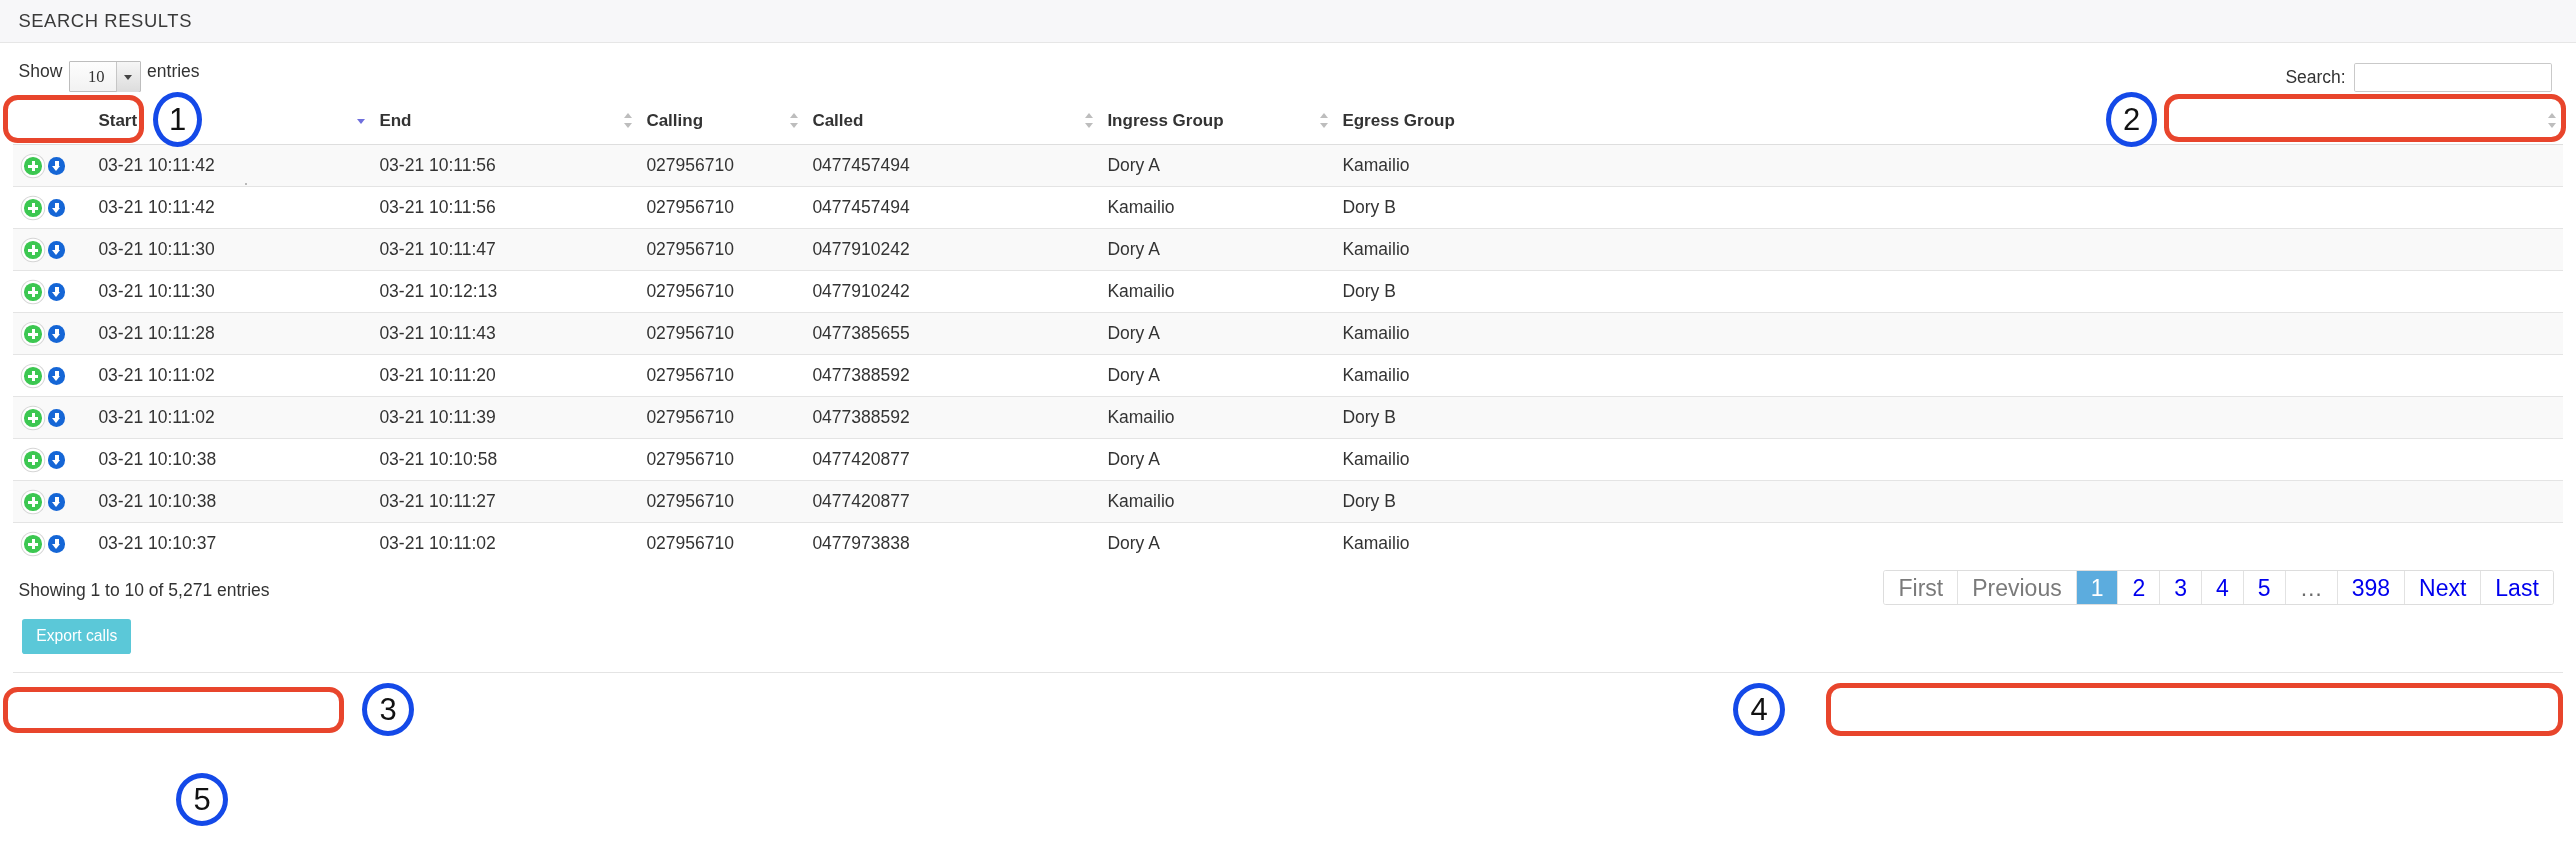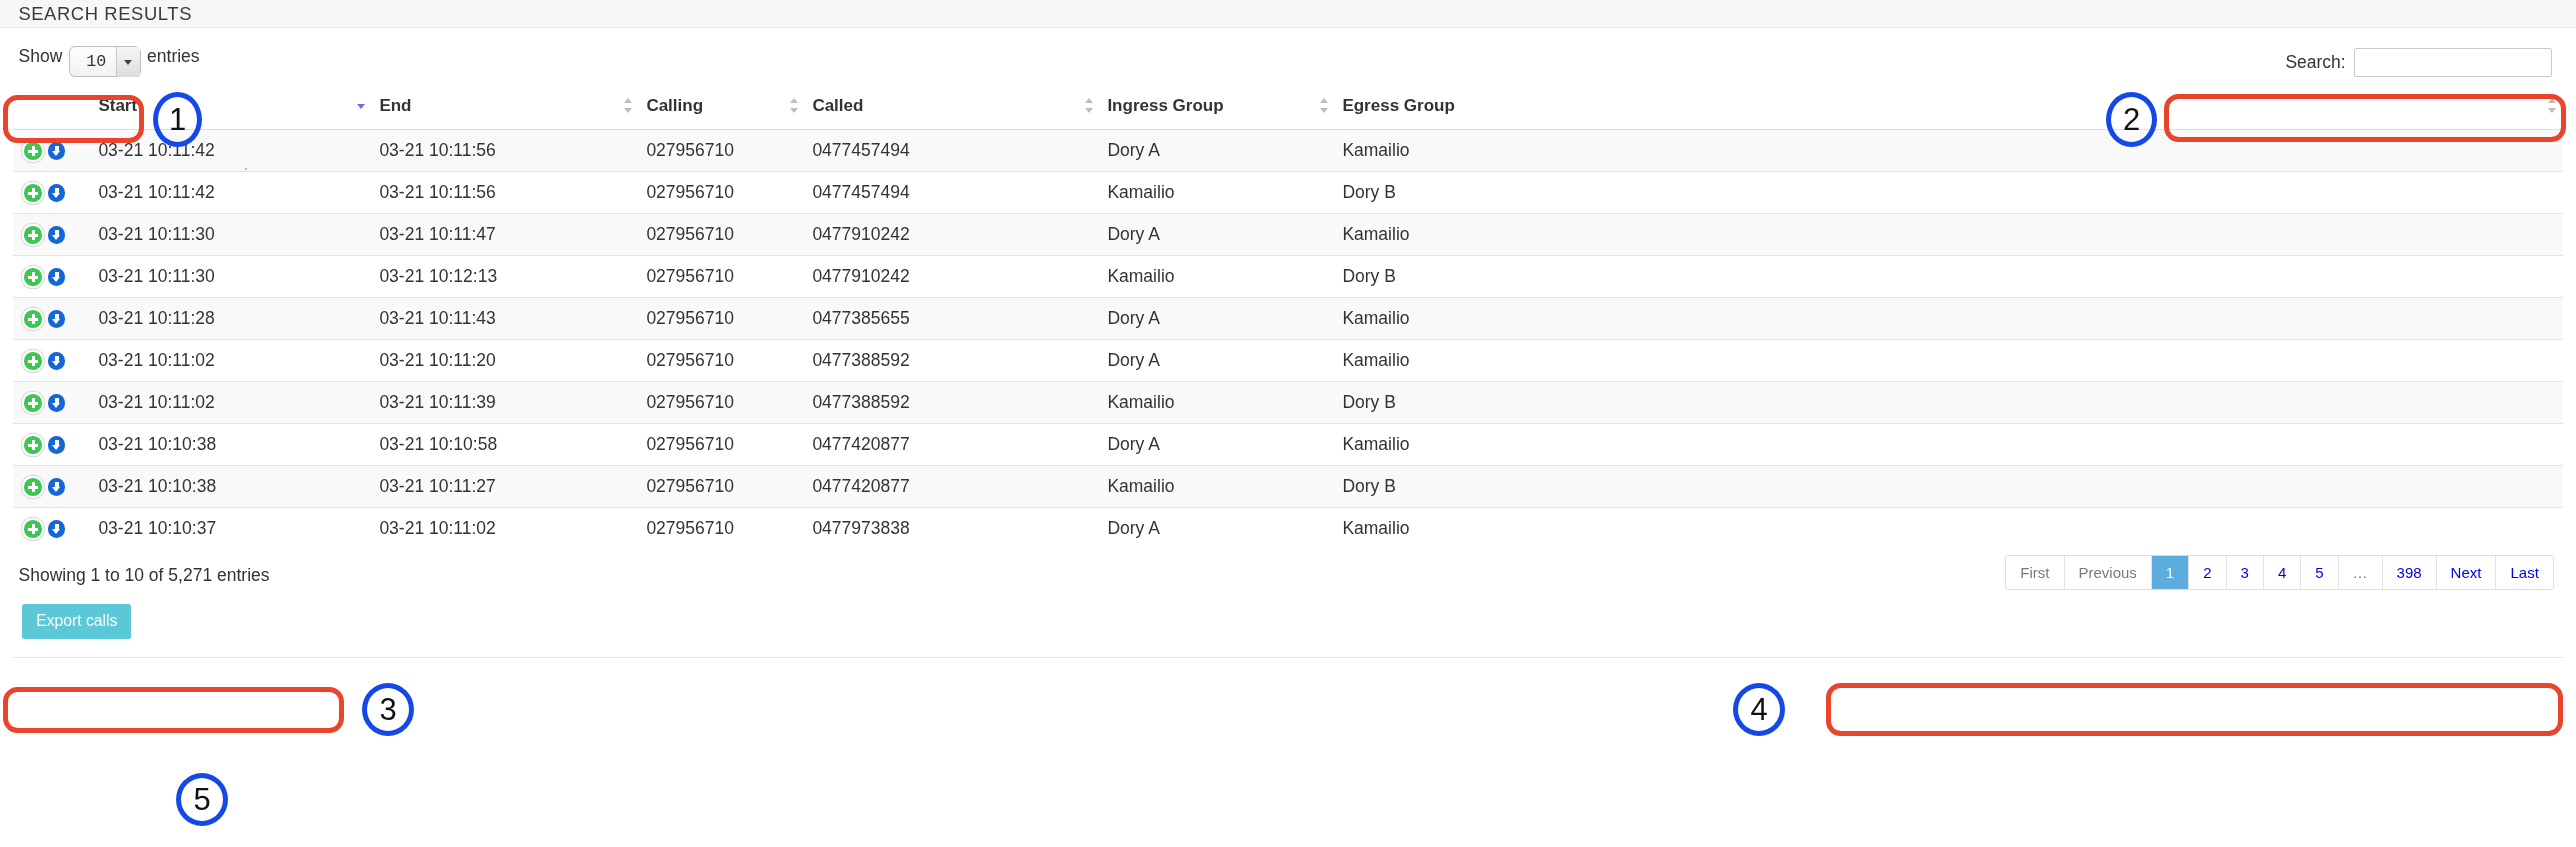--- a/index.html
+++ b/index.html
@@ -9,21 +9,21 @@
     height: 847px;
     background: #ffffff;
     font-family: "Liberation Sans", sans-serif;
     color: #333;
     position: relative;
     overflow: hidden;
   }
 
   
   .panel-head {
-    height: 28px;
+    height: 43px;
     background: #f7f7f9;
     border-bottom: 0.9px solid #e6e6e6;
     display: flex;
     align-items: center;
     padding-left: 18.4px;
   }
   .panel-head .title {
     font-size: 18.4px;
     letter-spacing: 0.6px;
     color: #3a3a3a;
@@ -52,26 +52,26 @@
   }
   .length-box .lbl { white-space: nowrap; }
   .select-wrap {
     position: relative;
     display: inline-block;
     margin: 0 6.4px;
   }
   select.page-len {
     -webkit-appearance: none;
     appearance: none;
-    font-family: Liberation Mono, monospace;
+    font-family: Liberation Serif, serif;
     font-size: 16.6px;
     color: #333;
     background: linear-gradient(#fdfdfd,#f2f2f2);
     border: 0.9px solid #bdbdbd;
-    border-radius: 6px;
+    border-radius: 1px;
     padding: 3.7px 28px 3.7px 11px;
     width: 72px;
     height: 31px;
     text-align: center;
     text-align-last: center;
   }
   .select-arrow {
     position: absolute;
     right: 0.9px; top: 0.9px;
     width: 24px; height: 29.5px;
@@ -223,21 +223,21 @@
   .paginate {
     position: absolute;
     right: 9.2px; top: 4.6px;
     display: flex;
     border: 0.9px solid #dddddd;
     border-radius: 2.8px;
     overflow: hidden;
     background: #fff;
   }
   .pg {
-    font-size: 15px;
+    font-size: 23px;
     padding: 5.5px 14px;
     min-width: 28px;
     text-align: center;
     color: #0000ee;
     border-right: 0.9px solid #e2e2e2;
     background: #fff;
     cursor: pointer;
     line-height: 22px;
   }
   .pg:last-child { border-right: none; }

